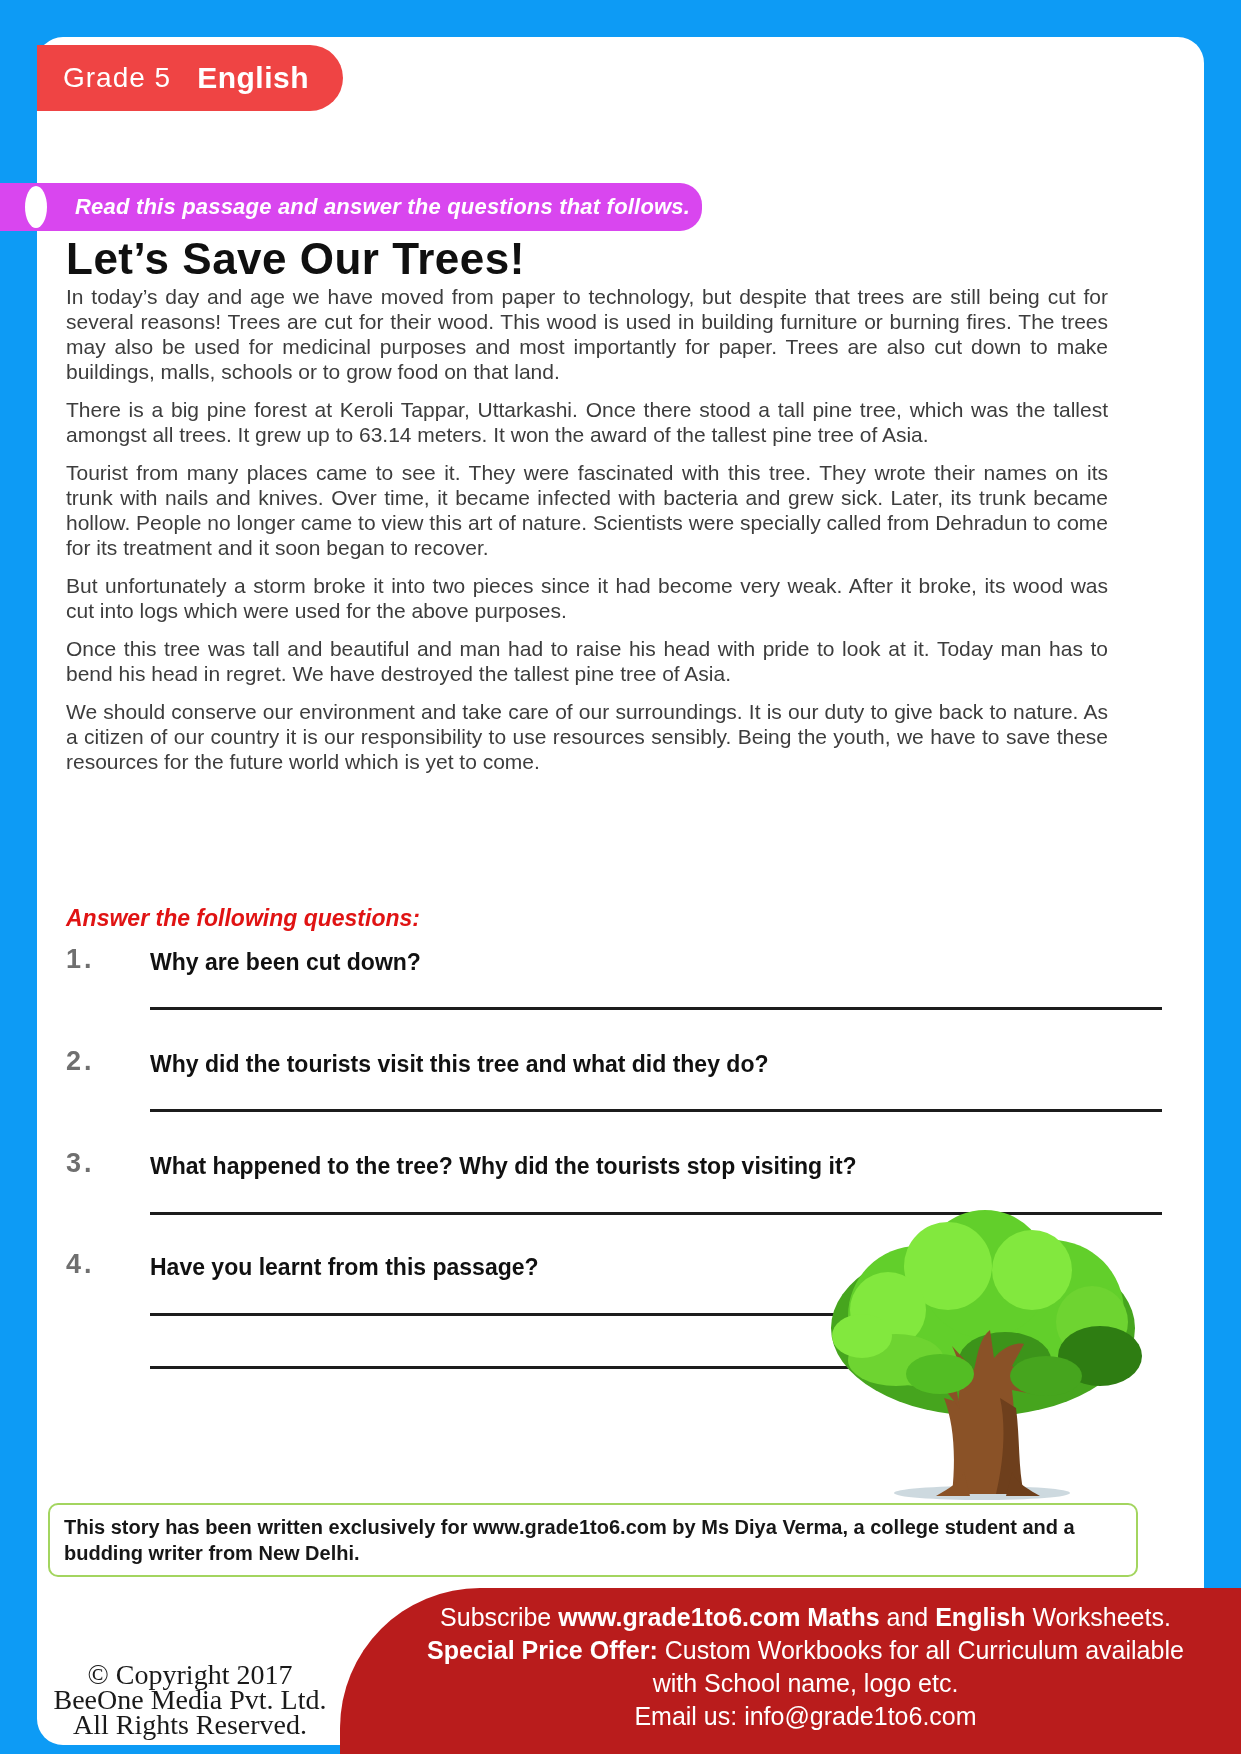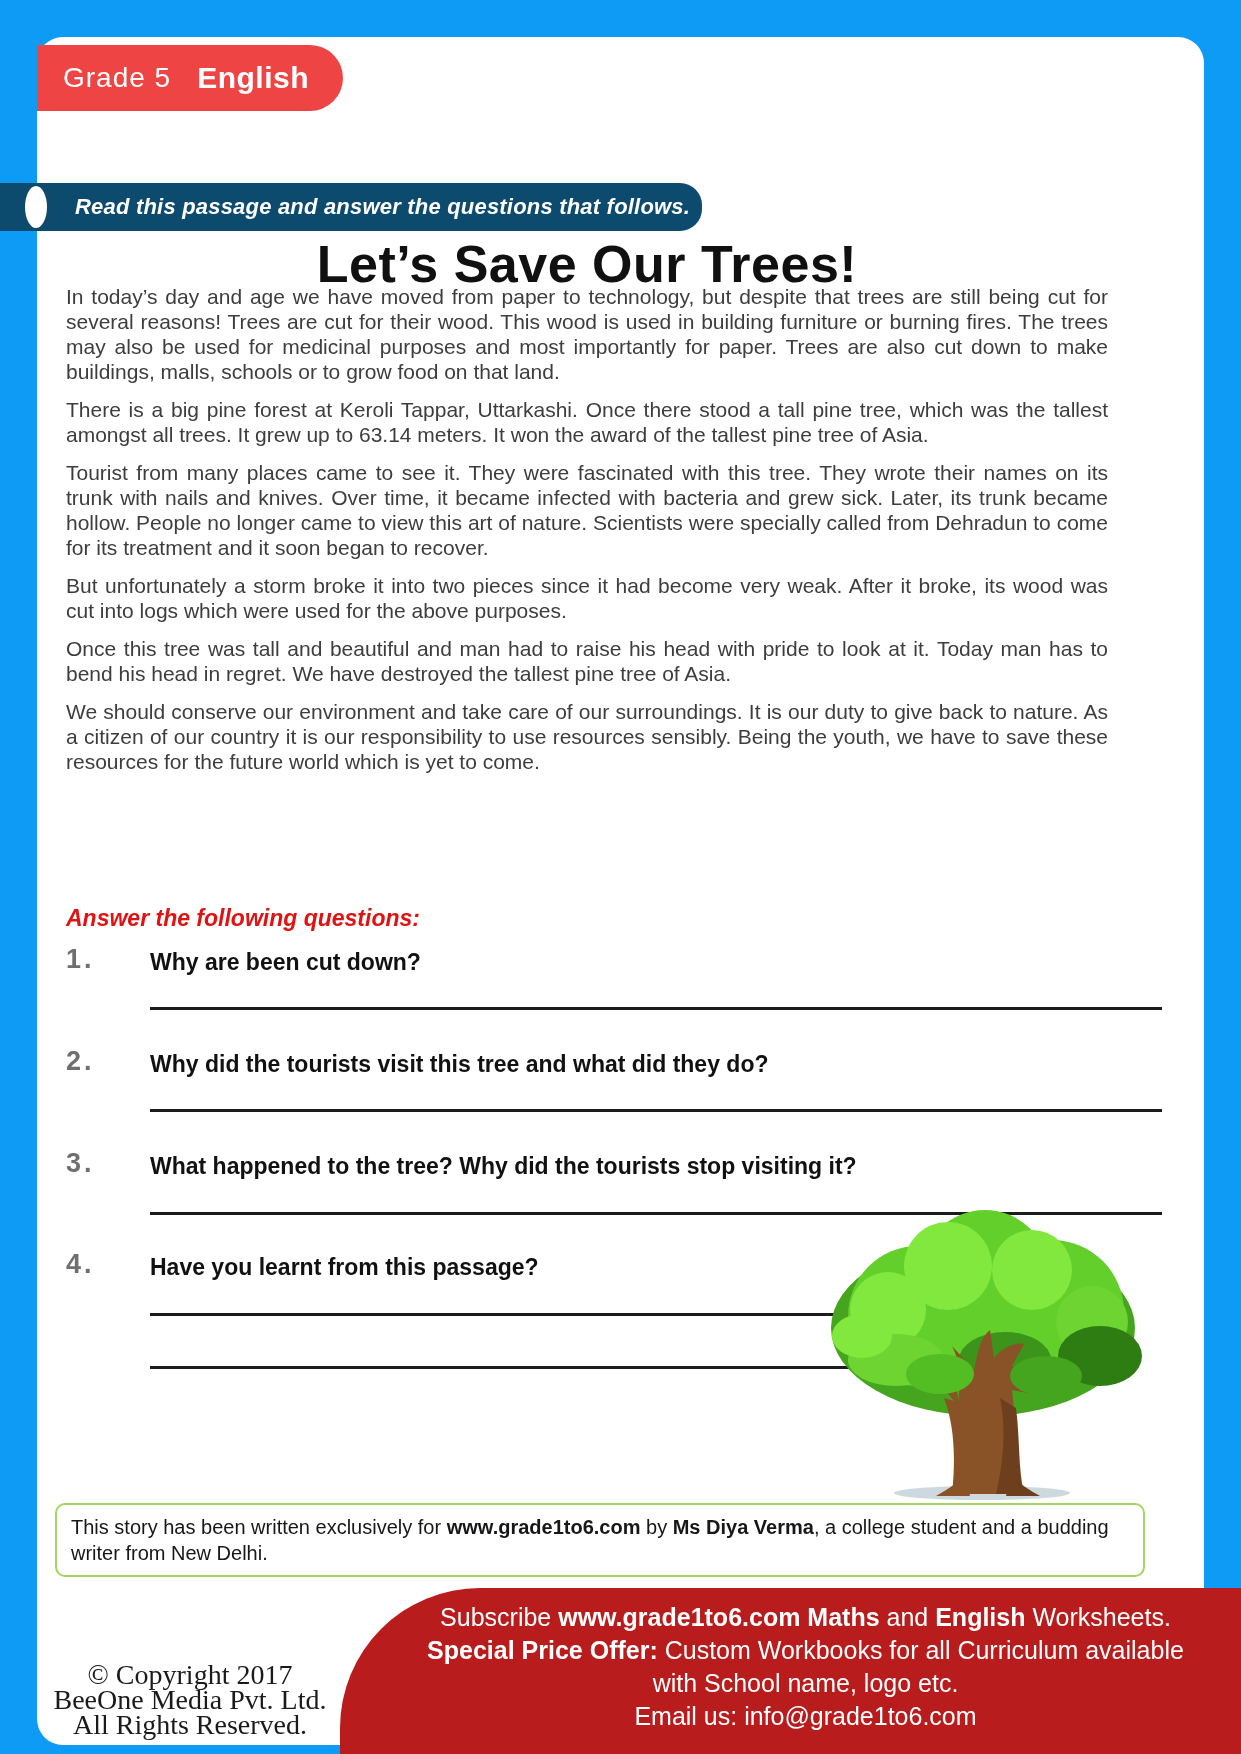--- a/index.html
+++ b/index.html
@@ -17,32 +17,32 @@
     position:absolute;left:37px;top:45px;height:66px;
     background:#ef4444;border-radius:0 33px 33px 0;
     display:flex;align-items:center;gap:26px;
     padding:0 34px 0 26px;z-index:3;
   }
   .grade-tab .grade{color:#ffffff;font-size:28px;letter-spacing:1px;}
   .grade-tab .subject{color:#ffffff;font-size:30px;font-weight:bold;letter-spacing:.5px;}
   
   .banner{
     position:absolute;left:0;top:183px;width:702px;height:48px;
-    background:#0c4a6e;border-radius:0 22px 22px 0;z-index:4;
+    background:#d946ef;border-radius:0 22px 22px 0;z-index:4;
     display:flex;align-items:center;padding-left:75px;box-sizing:border-box;
   }
   .banner-oval{
     position:absolute;left:25px;top:3px;width:22px;height:42px;
     background:#ffffff;border-radius:50%;
   }
   .banner-text{color:#ffffff;font-size:22px;font-weight:bold;font-style:italic;letter-spacing:.2px;}
   
   .title{
     position:absolute;left:66px;top:234px;width:1042px;
-    text-align:center;font-size:52px;font-weight:bold;color:#101010;letter-spacing:.5px;
+    text-align:left;font-size:44px;font-weight:bold;color:#101010;letter-spacing:.5px;
   }
   .passage{
     position:absolute;left:66px;top:284px;width:1042px;
     font-size:21px;line-height:25px;color:#3d3d3d;text-align:justify;
   }
   .passage p{margin:0 0 13px 0;}
   
   .q-heading{
     position:absolute;left:66px;top:905px;
     font-size:23px;font-weight:bold;font-style:italic;color:#e01313;
@@ -55,23 +55,23 @@
     position:absolute;left:150px;
     font-size:23px;font-weight:bold;color:#111111;
   }
   .a-line{
     position:absolute;left:150px;height:3px;background:#1c1c1c;
   }
   
   .tree{position:absolute;left:800px;top:1210px;z-index:1;}
   
   .credit{
-    position:absolute;left:55px;top:1503px;width:1090px;box-sizing:border-box;
+    position:absolute;left:48px;top:1503px;width:1090px;box-sizing:border-box;
     border:2px solid #a3d55f;border-radius:10px;
-    padding:9px 14px;font-size:20px;line-height:26px;color:#171717;z-index:2;
+    padding:9px 14px;font-size:20px;line-height:26px;color:#171717;z-index:2;font-weight:bold;
   }
   
   .copyright{
     position:absolute;left:42px;top:1662px;width:296px;
     font-family:"Liberation Serif",serif;font-size:28px;line-height:25px;
     color:#1a1a1a;text-align:center;z-index:2;
   }
   
   .footer{
     position:absolute;left:340px;top:1588px;width:901px;height:166px;box-sizing:border-box;

